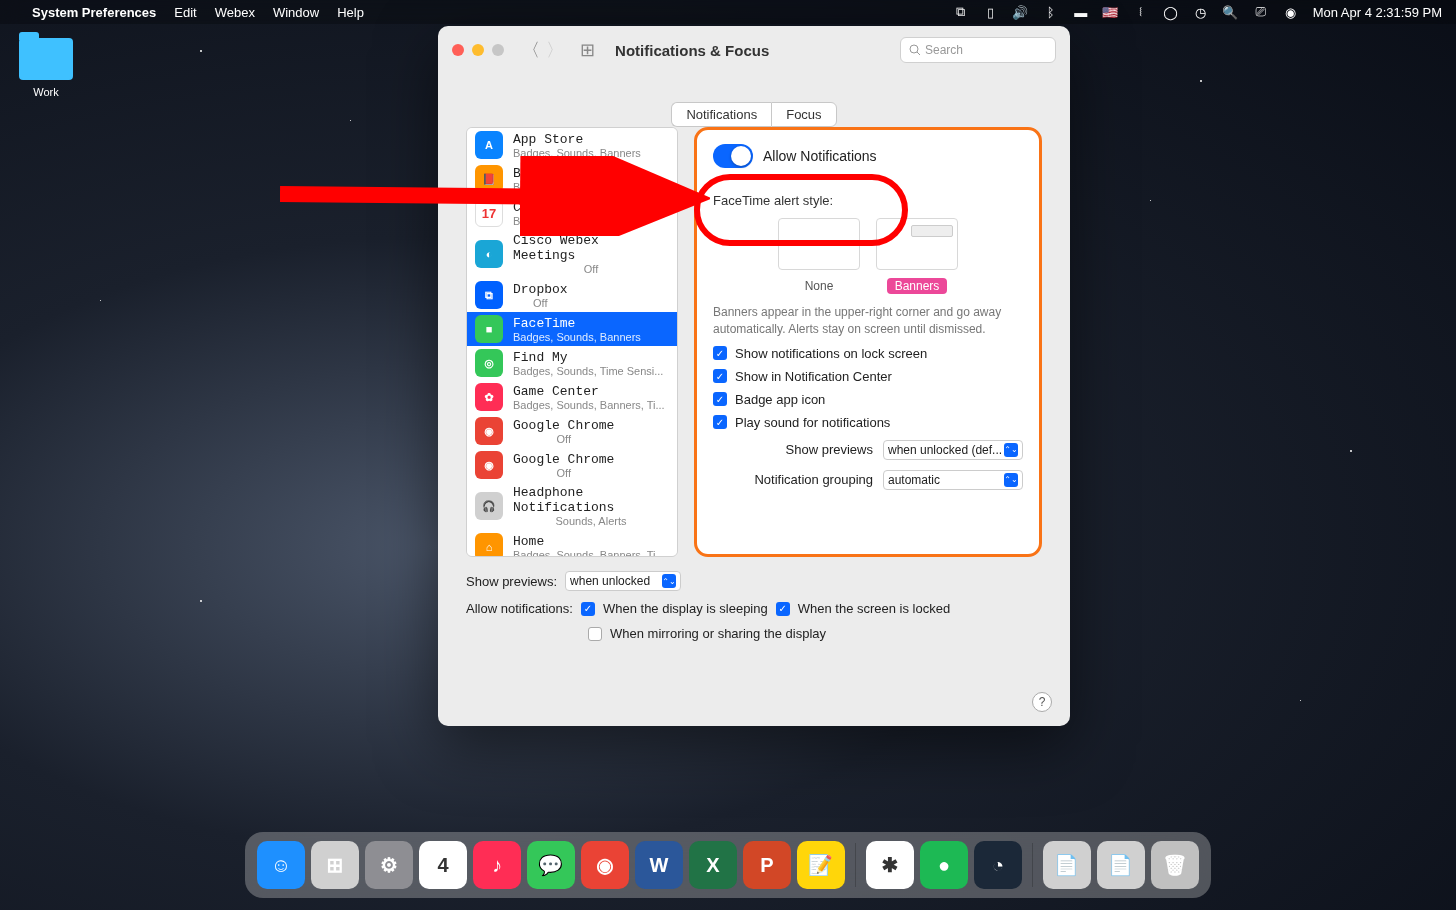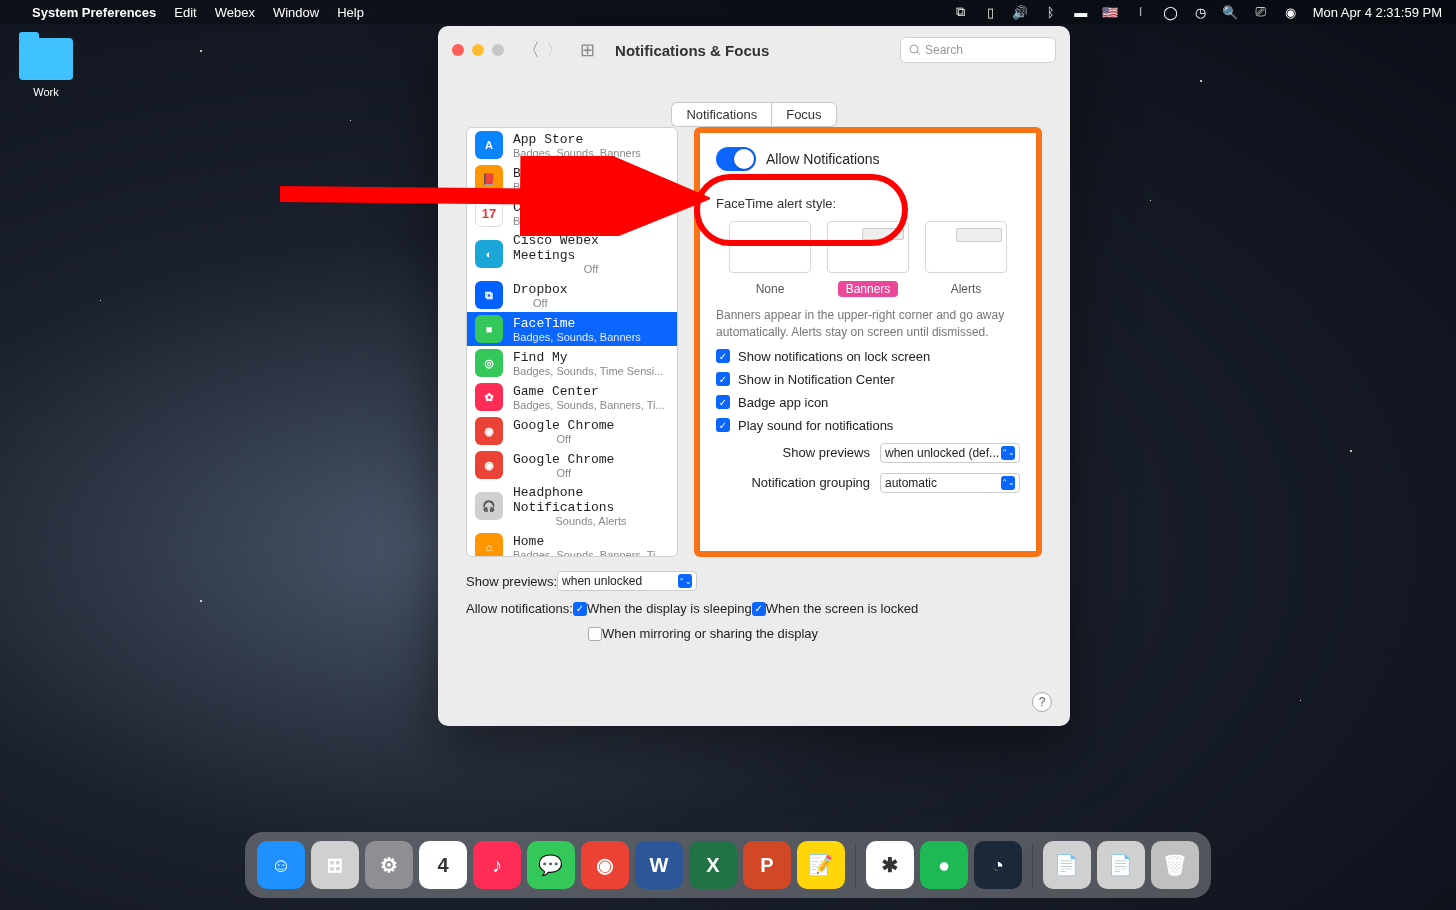--- a/index.html
+++ b/index.html
@@ -42,42 +42,42 @@
 .applist::-webkit-scrollbar-thumb{background:#c0c0c0;border-radius:6px;border:3px solid #fff;}
 .app-row{display:flex;align-items:center;gap:10px;padding:3px 8px;border-bottom:none;}
 .app-row.sel{background:#0a66ff;color:#fff;}
 .app-row.sel .sub{color:#e0ecff;}
 .app-ic{width:28px;height:28px;border-radius:6px;flex-shrink:0;display:flex;align-items:center;justify-content:center;color:#fff;font-size:11px;font-weight:bold;}
 .app-txt{min-width:0;}
 .app-name{font-size:13px;color:#222;font-family:Liberation Mono, monospace;}
 .app-row.sel .app-name{color:#fff;}
 .sub{font-size:11px;color:#888;white-space:nowrap;overflow:hidden;text-overflow:ellipsis;max-width:160px;text-align:center;}
 
-.detail{flex:1;background:#fff;border:6px solid #f97316;border-radius:6px;padding:14px 16px;position:relative;height:430px;}
+.detail{flex:1;background:#fff;border:3px solid #f97316;border-radius:14px;padding:14px 16px;position:relative;height:430px;}
 .toggle-row{display:flex;align-items:center;gap:10px;font-size:14px;color:#222;}
 .toggle{width:40px;height:24px;background:#0a66ff;border-radius:12px;position:relative;}
 .toggle .knob{position:absolute;top:2px;right:2px;width:20px;height:20px;background:#fff;border-radius:50%;box-shadow:0 1px 3px rgba(0,0,0,0.3);}
 .alert-style-lbl{font-size:13px;color:#333;margin-top:25px;}
 .style-row{display:flex;gap:16px;margin-top:10px;justify-content:center;}
 .style-opt{text-align:center;}
 .style-box{width:82px;height:52px;background:#fff;border:1px solid #d8d8d8;border-radius:4px;margin-bottom:6px;position:relative;}
 .style-box.banner::after{content:"";position:absolute;top:6px;right:4px;width:40px;height:10px;background:#eee;border:1px solid #ccc;border-radius:2px;}
 .style-box.alert::after{content:"";position:absolute;top:6px;right:4px;width:44px;height:12px;background:#eee;border:1px solid #ccc;border-radius:2px;}
 .style-lbl{font-size:12px;color:#555;padding:1px 8px;border-radius:4px;display:inline-block;}
 .style-lbl.sel{background:#ec4899;color:#fff;}
 .style-desc{font-size:12px;color:#777;margin-top:10px;line-height:1.4;}
 .chk-row{display:flex;align-items:center;gap:8px;font-size:13px;color:#222;margin-top:8px;}
 .chk{width:14px;height:14px;background:#0a66ff;border-radius:3px;display:flex;align-items:center;justify-content:center;color:#fff;font-size:10px;}
 .sel-row{display:flex;align-items:center;gap:10px;font-size:13px;color:#222;margin-top:10px;justify-content:flex-end;}
 .sel-row label{text-align:right;}
 .select{width:140px;height:20px;background:#fff;border:1px solid #ccc;border-radius:4px;font-size:12px;padding:0 4px;display:flex;align-items:center;justify-content:space-between;}
 .select .arr{width:14px;height:14px;background:#0a66ff;border-radius:3px;color:#fff;font-size:8px;display:flex;align-items:center;justify-content:center;}
 
 .bottom{padding:14px 28px;font-size:13px;color:#222;}
-.bottom .row{display:flex;align-items:center;gap:0;margin-bottom:10px;}
+.bottom .row{display:flex;align-items:center;gap:8px;margin-bottom:10px;}
 .help{position:absolute;bottom:14px;right:18px;width:20px;height:20px;border:1px solid #aaa;border-radius:50%;display:flex;align-items:center;justify-content:center;font-size:12px;color:#555;background:#fff;}
 
 .red-circle{position:absolute;border:6px solid #f00;border-radius:40px;width:214px;height:72px;top:174px;left:694px;z-index:5;pointer-events:none;}
 .arrow{position:absolute;top:156px;left:280px;z-index:5;pointer-events:none;}
 
 .dock{position:absolute;bottom:12px;left:50%;transform:translateX(-50%);height:66px;background:rgba(200,200,200,0.35);border-radius:18px;display:flex;align-items:center;padding:0 12px;gap:6px;backdrop-filter:blur(20px);}
 .dock .dic{width:48px;height:48px;border-radius:10px;display:flex;align-items:center;justify-content:center;color:#fff;font-size:20px;font-weight:bold;}
 .dock .sep{width:1px;height:44px;background:rgba(0,0,0,0.2);margin:0 4px;}
 </style>
 </head>
@@ -247,24 +247,20 @@
       <div class="alert-style-lbl">FaceTime alert style:</div>
       <div class="style-row">
         <div class="style-opt">
           <div class="style-box"></div>
           <span class="style-lbl">None</span>
         </div>
         <div class="style-opt">
           <div class="style-box banner"></div>
           <span class="style-lbl sel">Banners</span>
         </div>
-        <div class="style-opt">
-          <div class="style-box alert"></div>
-          <span class="style-lbl">Alerts</span>
-        </div>
       </div>
       <div class="style-desc">Banners appear in the upper-right corner and go away automatically. Alerts stay on screen until dismissed.</div>
       <div class="chk-row">
           <div class="chk">✓</div>
           <span>Show notifications on lock screen</span>
         </div>
       <div class="chk-row">
           <div class="chk">✓</div>
           <span>Show in Notification Center</span>
         </div>
@@ -289,21 +285,21 @@
             <span>automatic</span>
             <span class="arr">⌃⌄</span>
           </div>
       </div>
     </div>
   </div>
 
   <div class="bottom">
     <div class="row">
       <span>Show previews:</span>
-      <div class="select" style="width:140px">
+      <div class="select" style="width:116px">
           <span>when unlocked</span>
           <span class="arr">⌃⌄</span>
         </div>
     </div>
     <div class="row">
       <span>Allow notifications:</span>
       <div class="chk">✓</div>
         <span>When the display is sleeping</span>
       <div class="chk">✓</div>
         <span>When the screen is locked</span>

